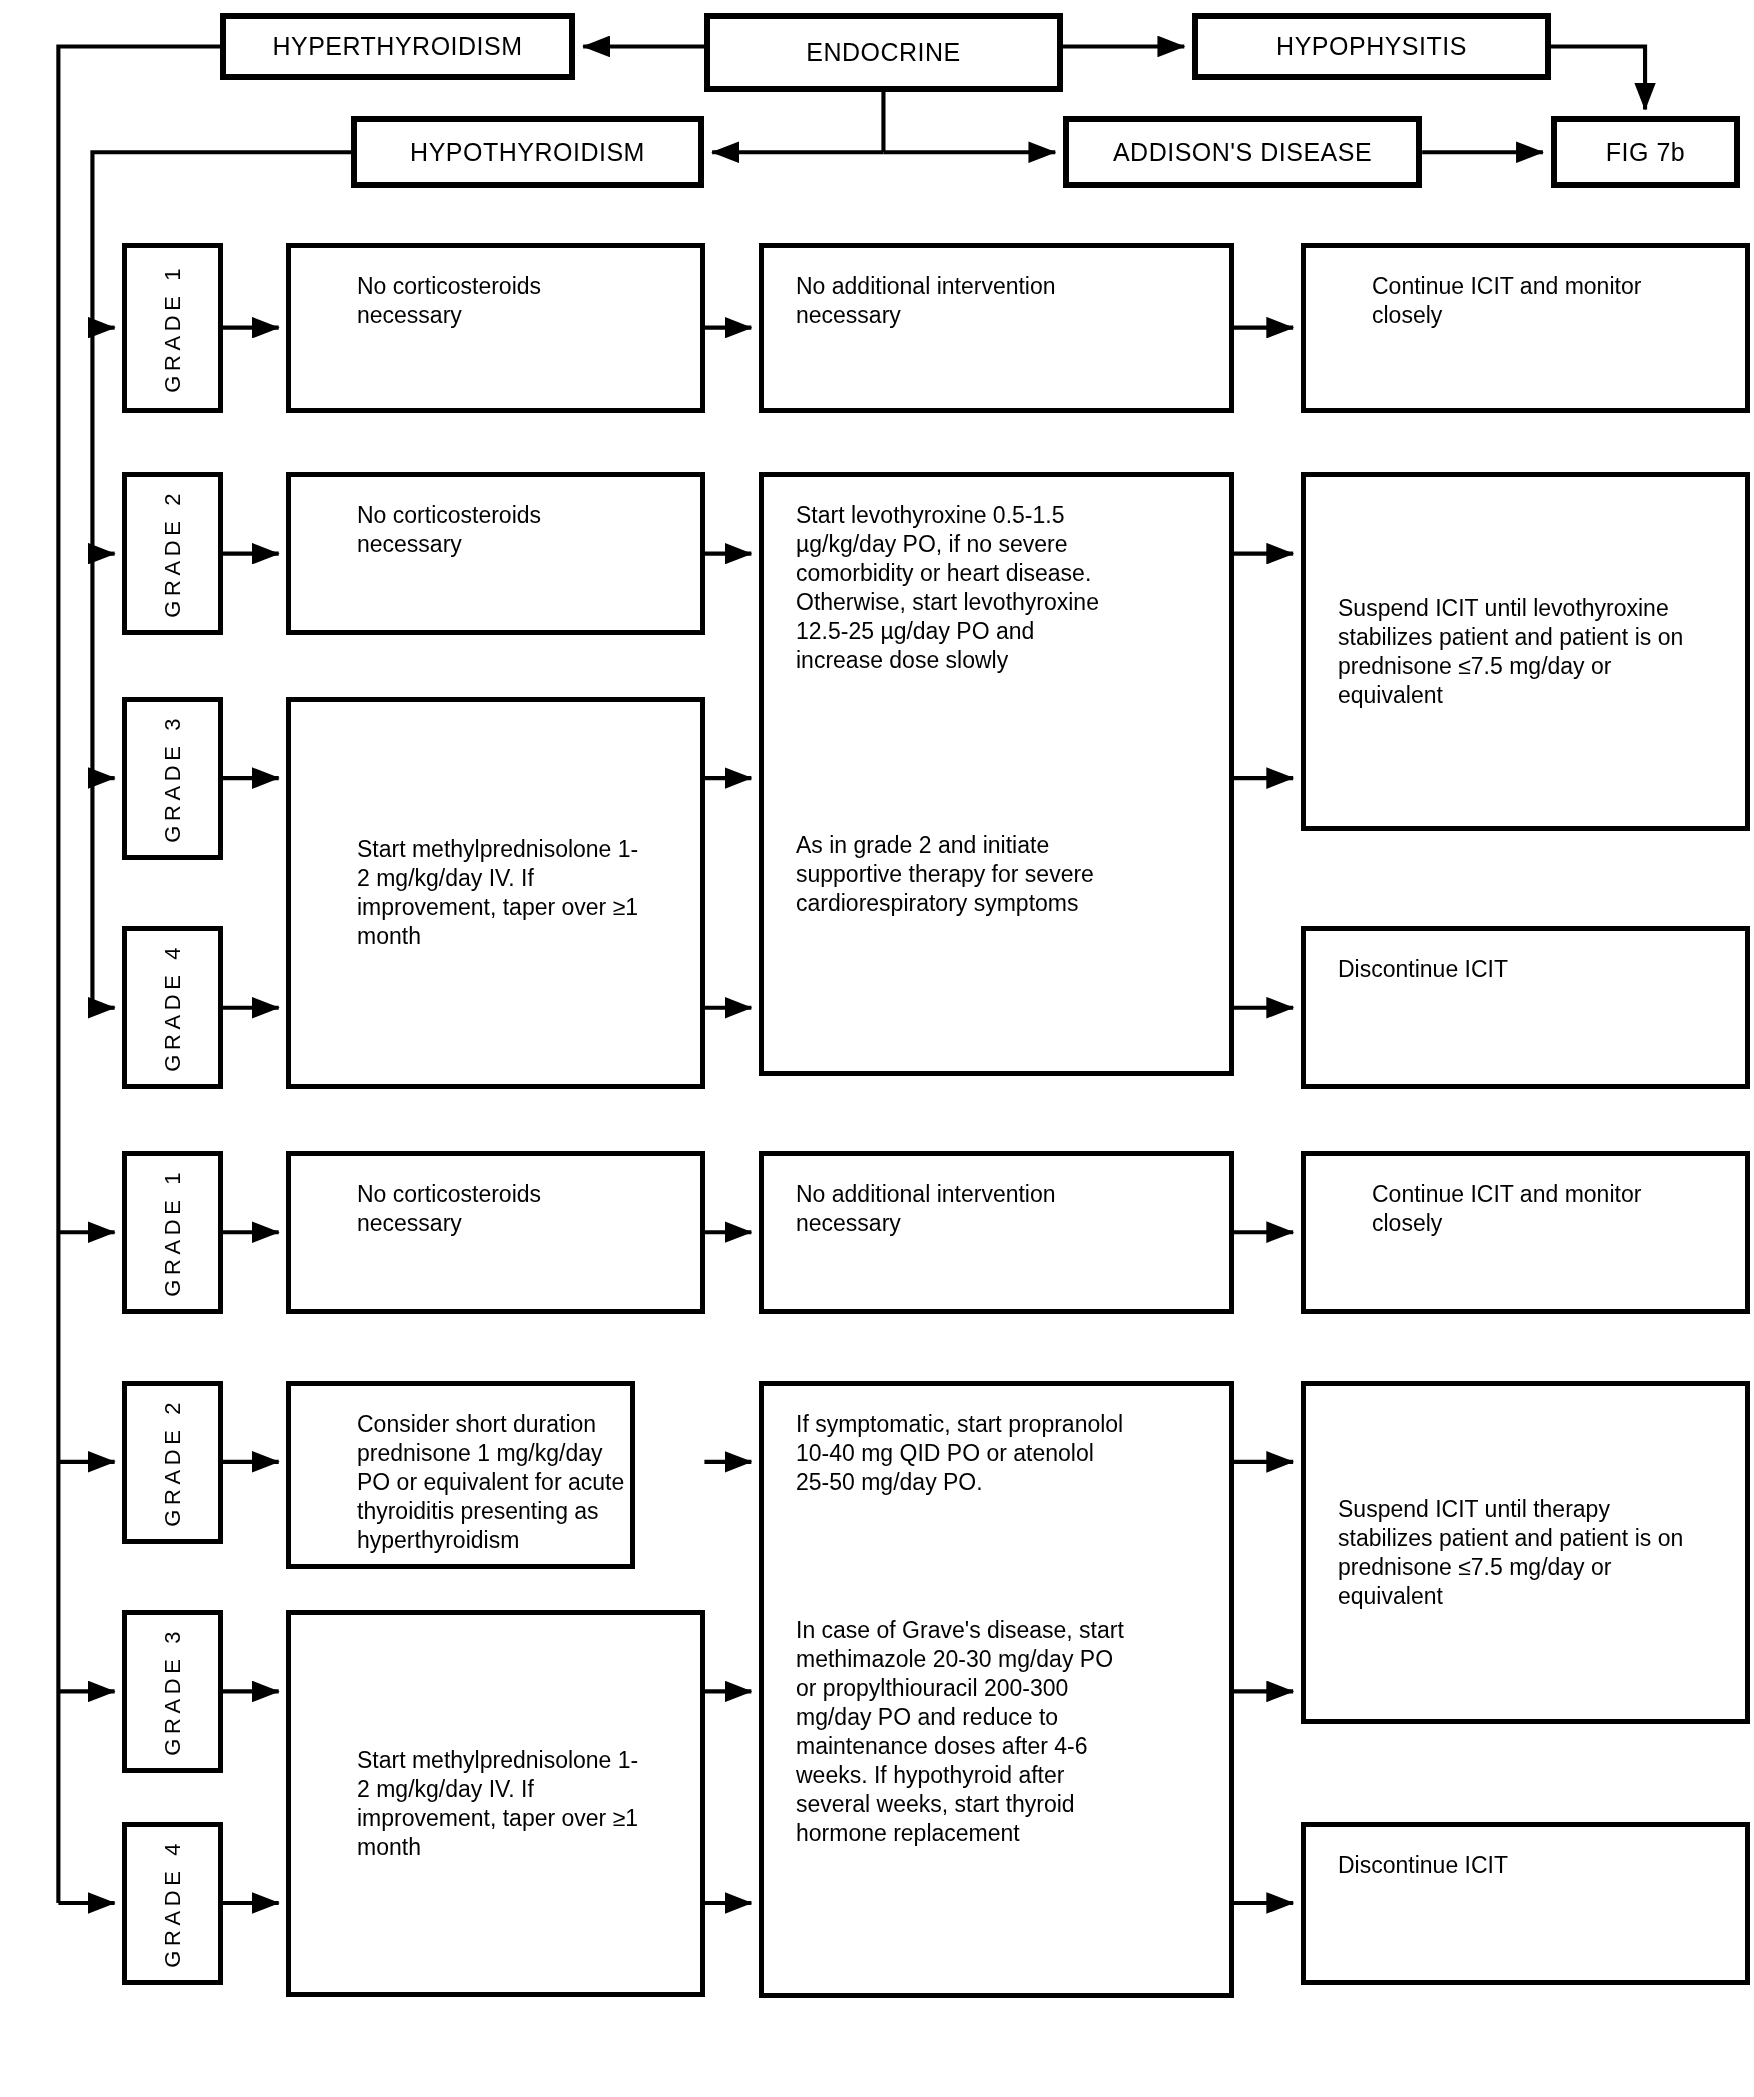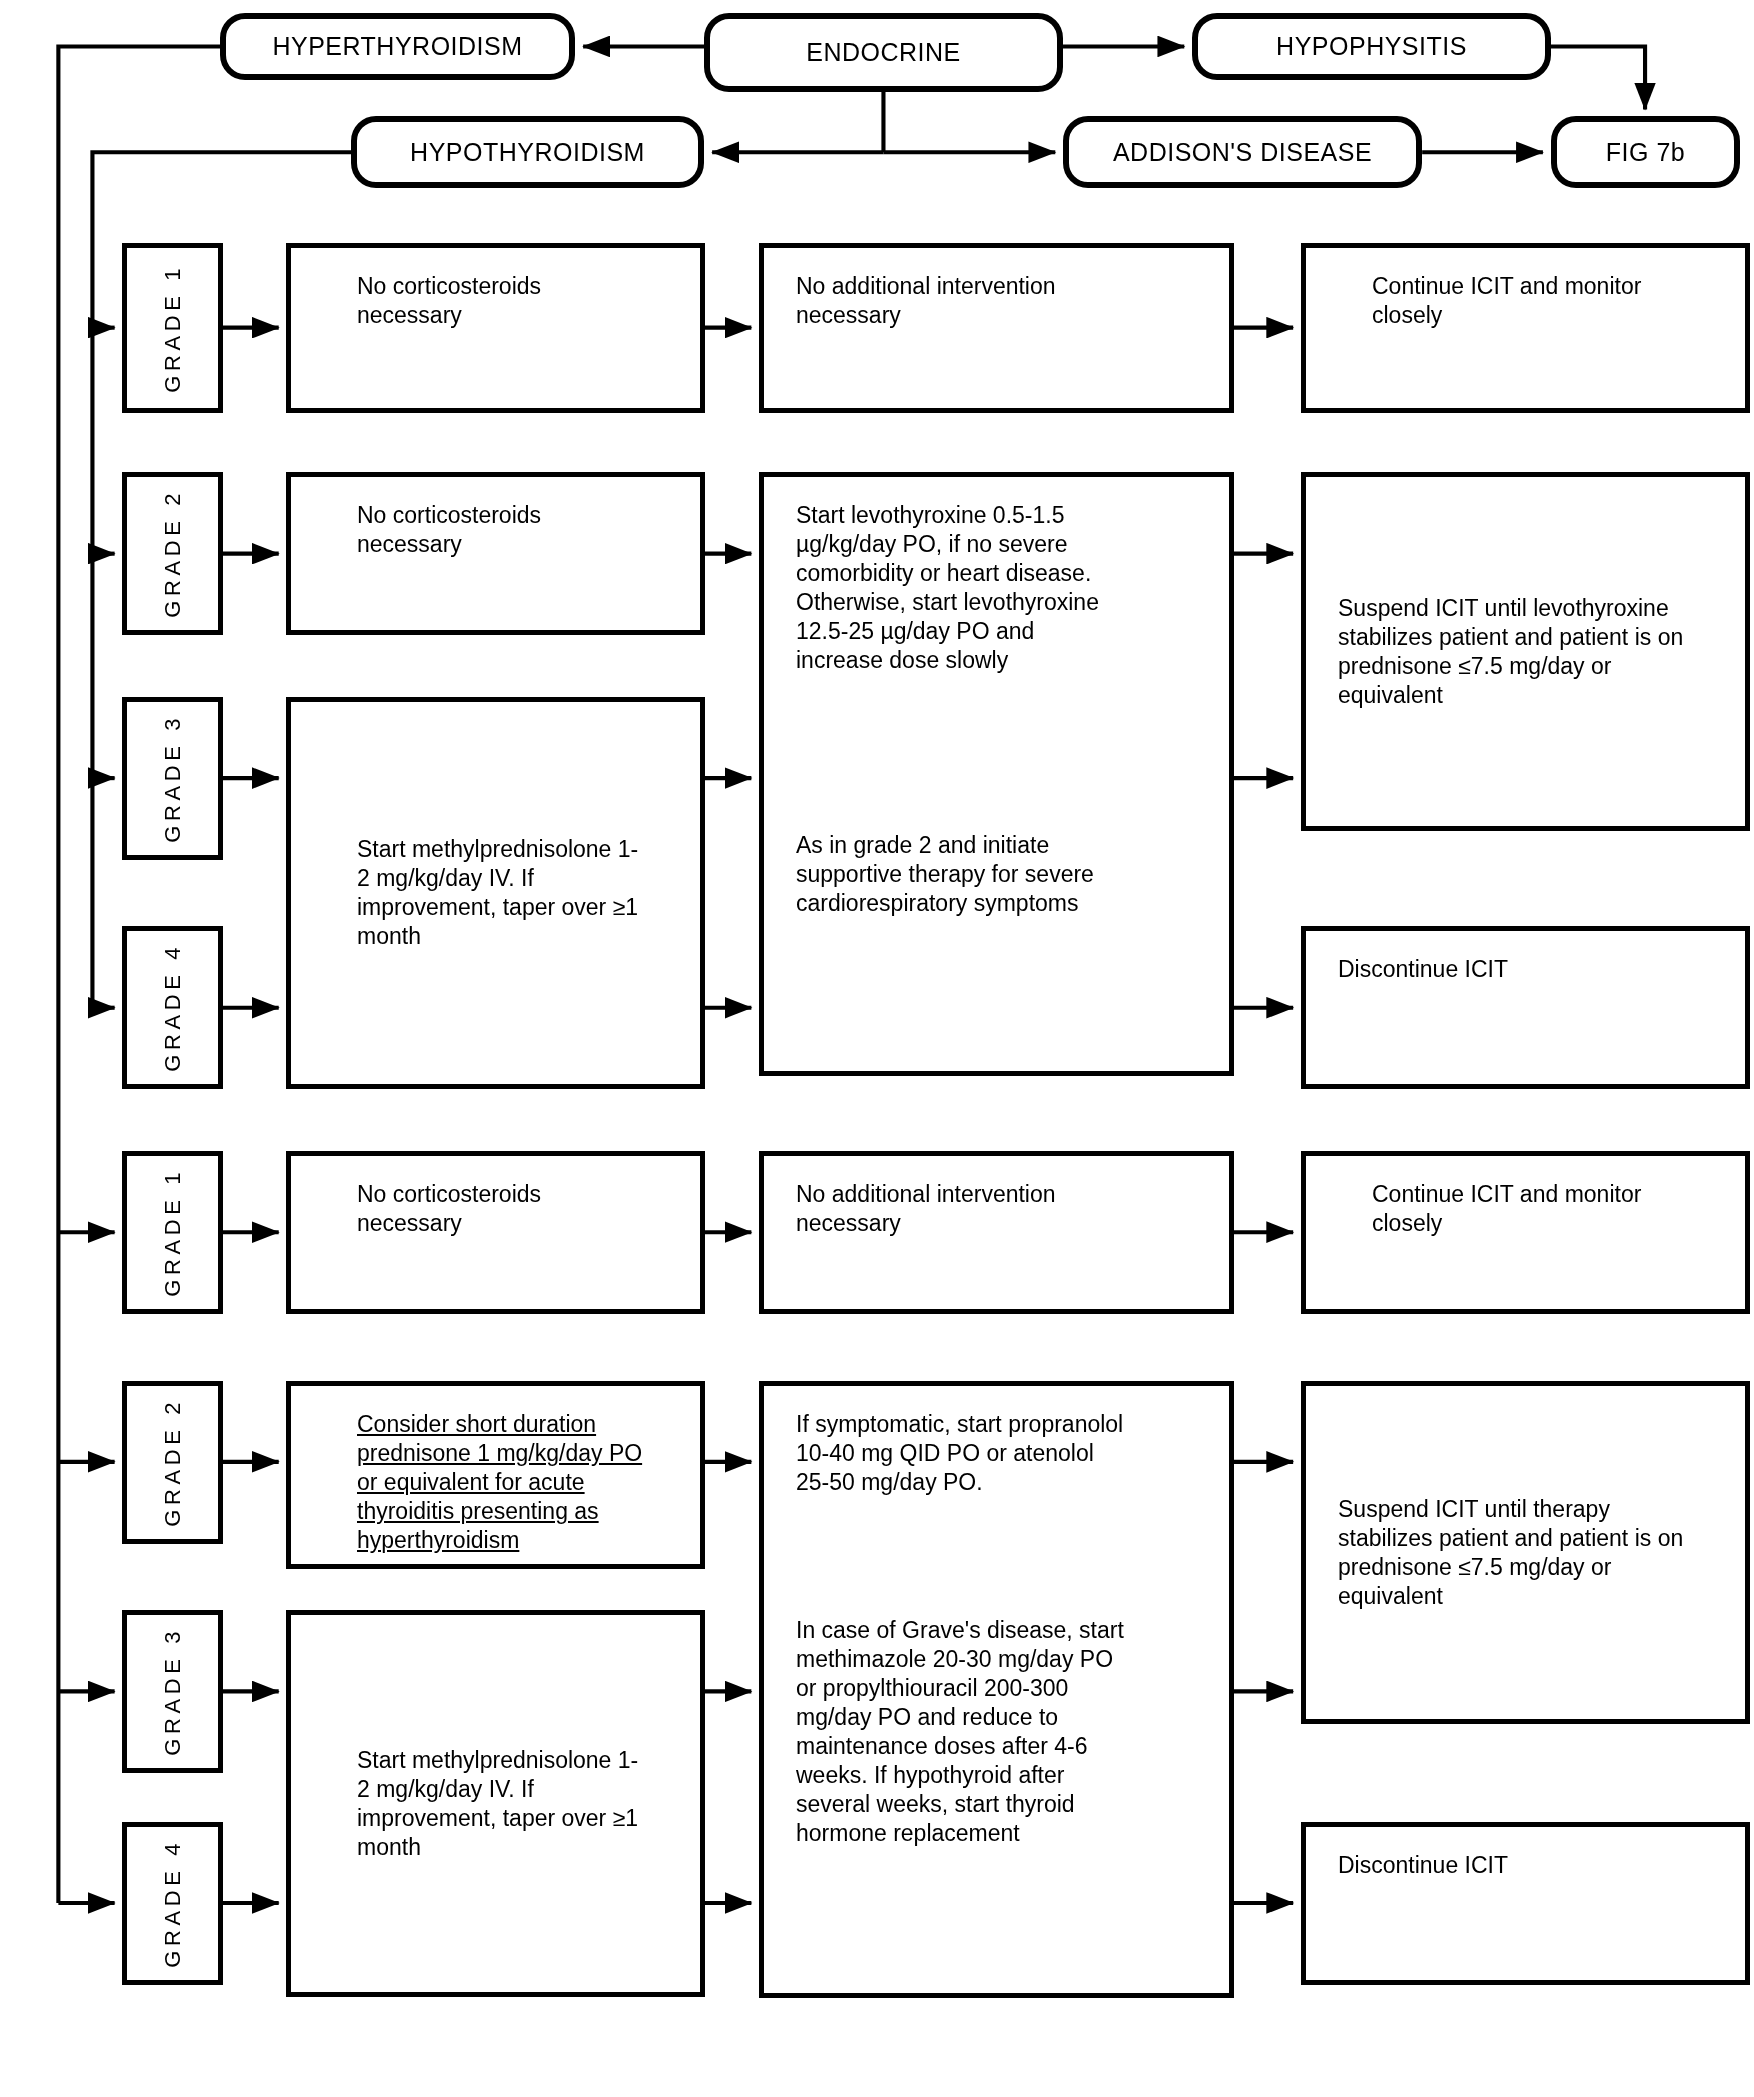--- a/index.html
+++ b/index.html
@@ -28,21 +28,20 @@
     box-sizing: border-box;
   }
   .hdr {
     border-width: 6.7px;
     display: flex;
     align-items: center;
     justify-content: center;
     font-size: 25px;
     letter-spacing: 0.5px;
     text-align: center;
-    border-radius: 25px;
   }
   .gradebox {
     display: flex;
     align-items: center;
     justify-content: center;
   }
   .gradebox .vtext {
     writing-mode: vertical-rl;
     transform: rotate(180deg);
     font-size: 22px;
@@ -212,21 +211,21 @@
   <div class="box gradebox" style="left:122px; top:1610px; width:101px; height:163px;">
     <span class="vtext">GRADE 3</span>
   </div>
   <div class="box gradebox" style="left:122px; top:1822px; width:101px; height:163px;">
     <span class="vtext">GRADE 4</span>
   </div>
 
   <div class="box txtbox narrow" style="left:286px; top:1151px; width:419px; height:163px;">
     <span class="para">No corticosteroids necessary</span>
   </div>
-  <div class="box txtbox narrow" style="left:286px; top:1381px; width:419px; height:188px;text-decoration:underline;">
+  <div class="box txtbox narrow" style="left:286px; top:1381px; width:349px; height:188px;">
     <span class="para">Consider short duration prednisone 1 mg/kg/day PO or equivalent for acute thyroiditis presenting as hyperthyroidism</span>
   </div>
   <div class="box txtbox narrow vcenter" style="left:286px; top:1610px; width:419px; height:387px;">
     <span class="para" style="padding-left:32px;">Start methylprednisolone 1-2 mg/kg/day IV. If improvement, taper over ≥1 month</span>
   </div>
 
   <div class="box txtbox" style="left:759px; top:1151px; width:475px; height:163px;">
     <span class="para">No additional intervention necessary</span>
   </div>
   <div class="box txtbox tall" style="left:759px; top:1381px; width:475px; height:617px;">

